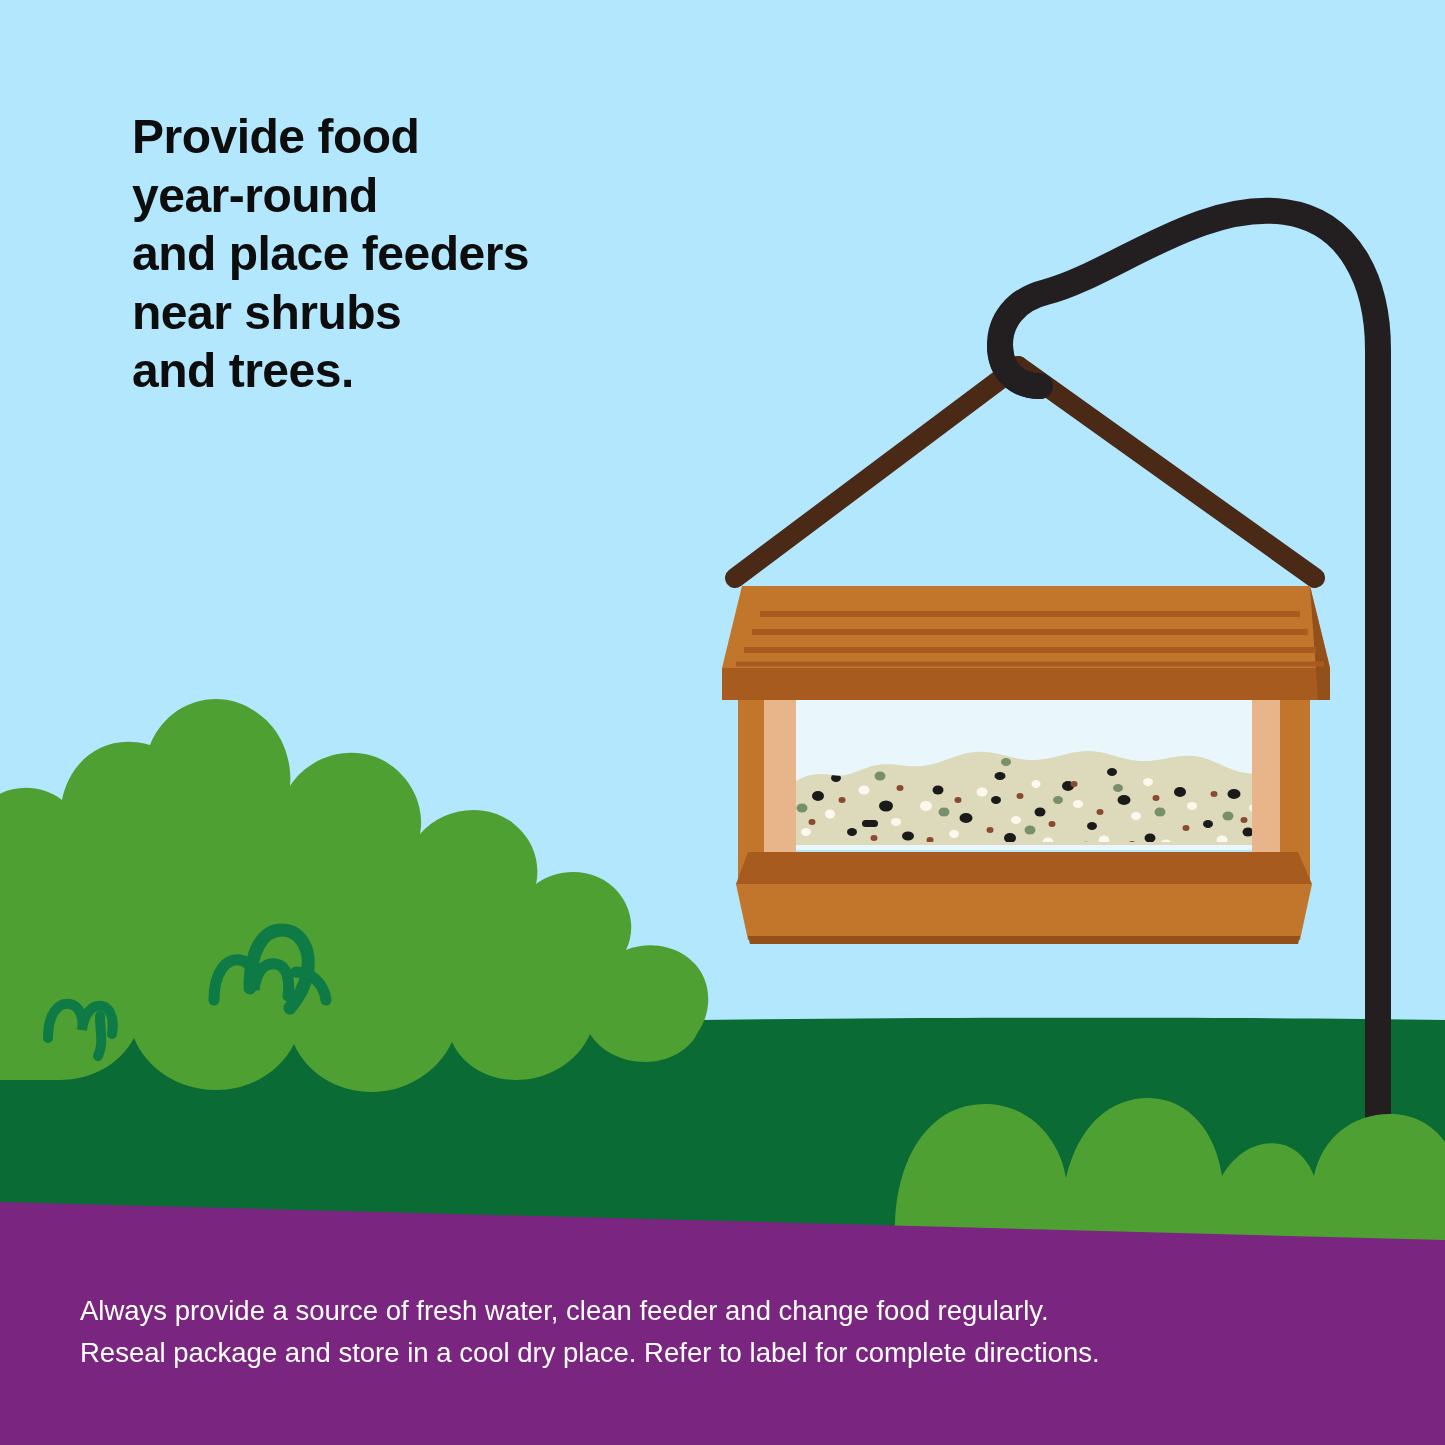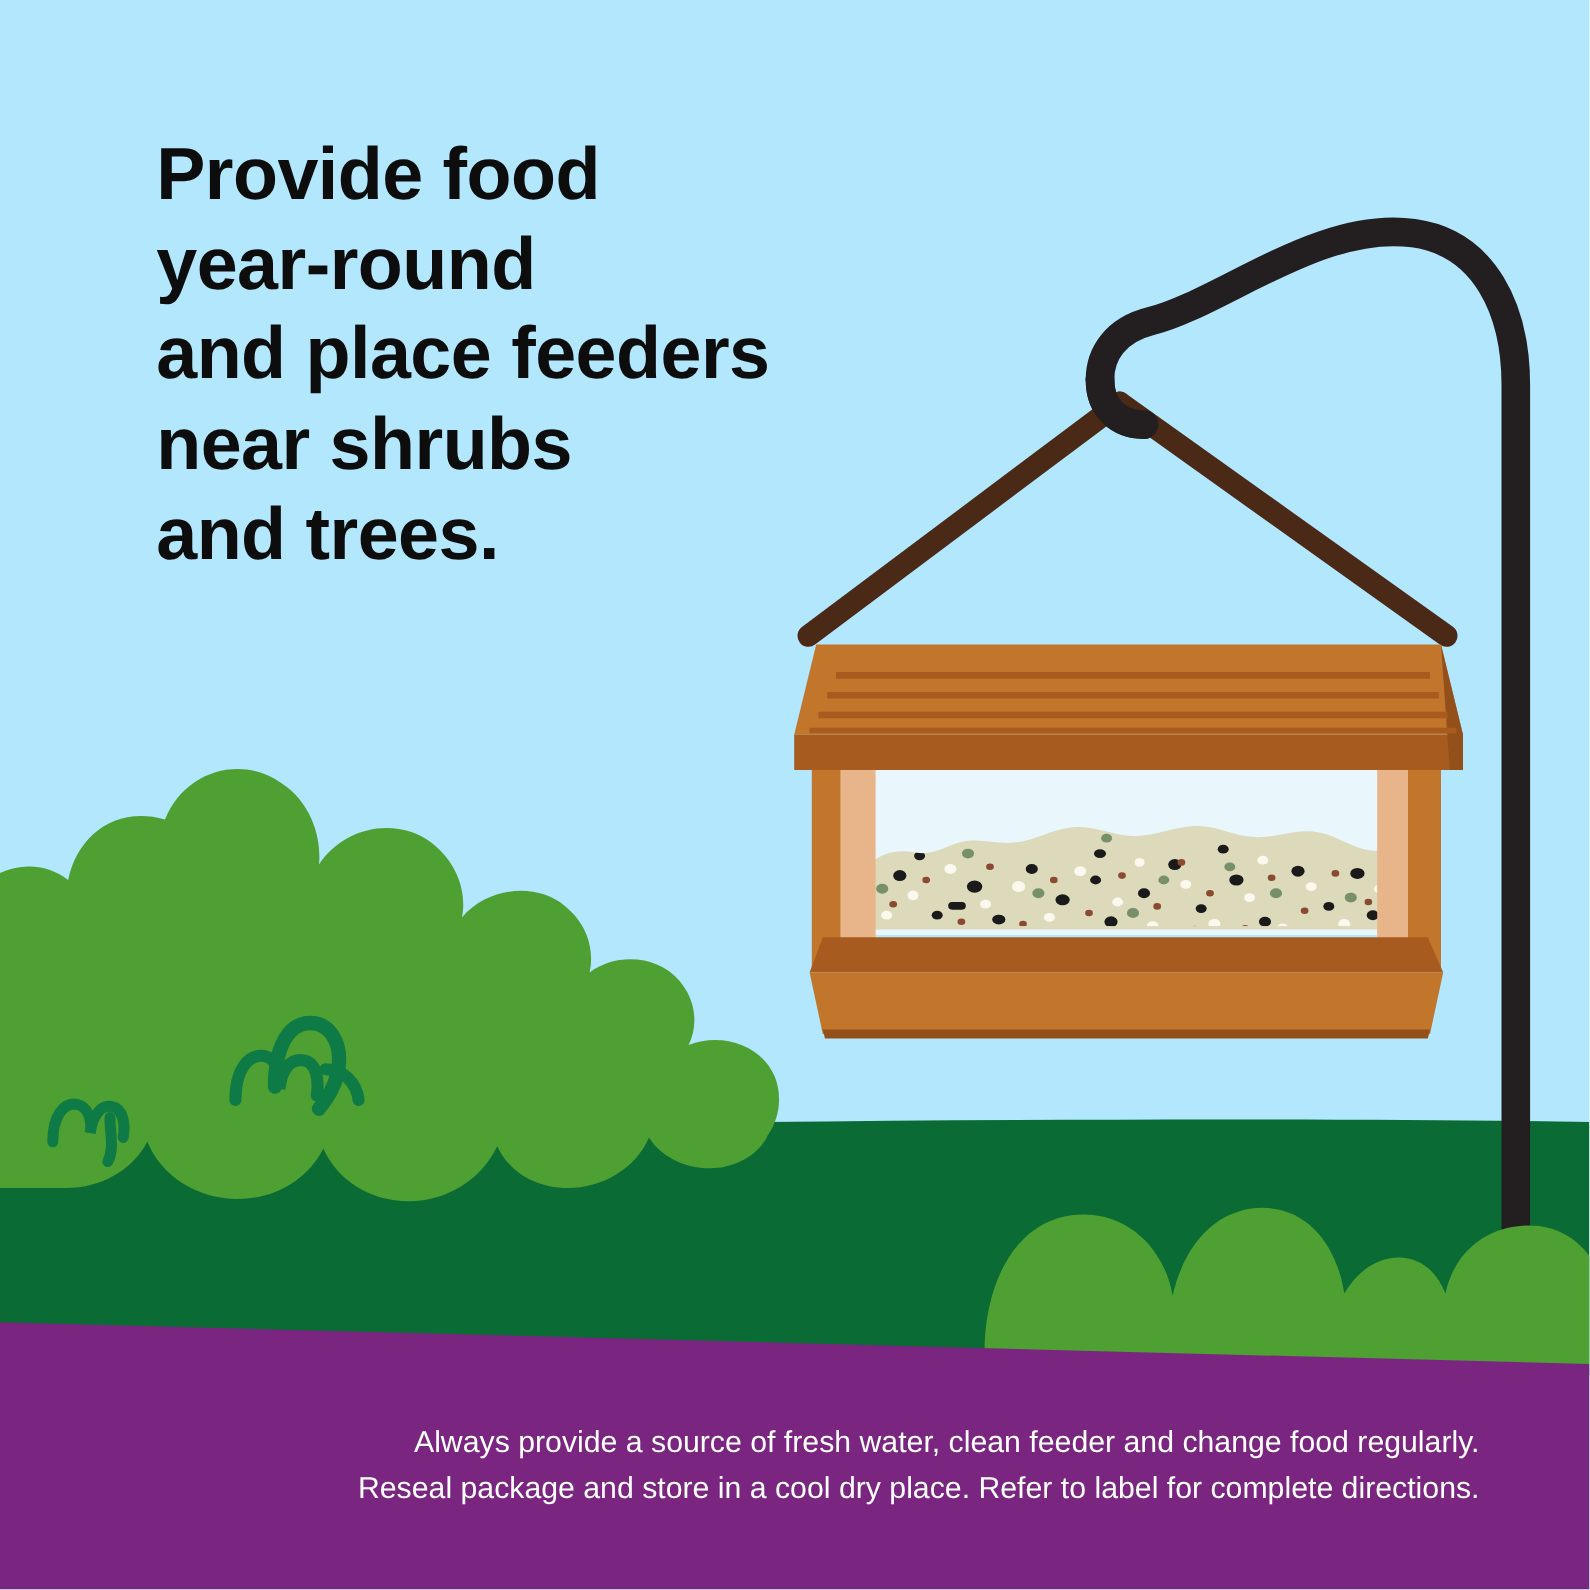--- a/index.html
+++ b/index.html
@@ -24,40 +24,40 @@
     width: 1445px;
     height: 1445px;
     display: block;
   }
   
   .headline {
     position: absolute;
     left: 128px;
     top: 104px;
     width: 820px;
-    margin: 14px;
+    margin: 4px;
     z-index: 5;
     color: #0d0d0d;
     font-family: "Liberation Sans", "DejaVu Sans", sans-serif;
     font-weight: 700;
-    font-size: 67px;
+    font-size: 48px;
     line-height: 1.22;
     letter-spacing: -0.5px;
     white-space: pre-line;
   }
   
   .footer-text {
     position: absolute;
     left: 0;
     right: 0;
     top: 1290px;
     z-index: 6;
     margin: 0;
-    padding: 0 100px;
-    text-align: right;
+    padding: 0 80px;
+    text-align: left;
     color: #ffffff;
     font-family: "Liberation Sans", "DejaVu Sans", sans-serif;
     font-weight: 400;
     font-size: 27.5px;
     line-height: 1.52;
     white-space: pre-line;
   }
 </style>
 </head>
 <body>

